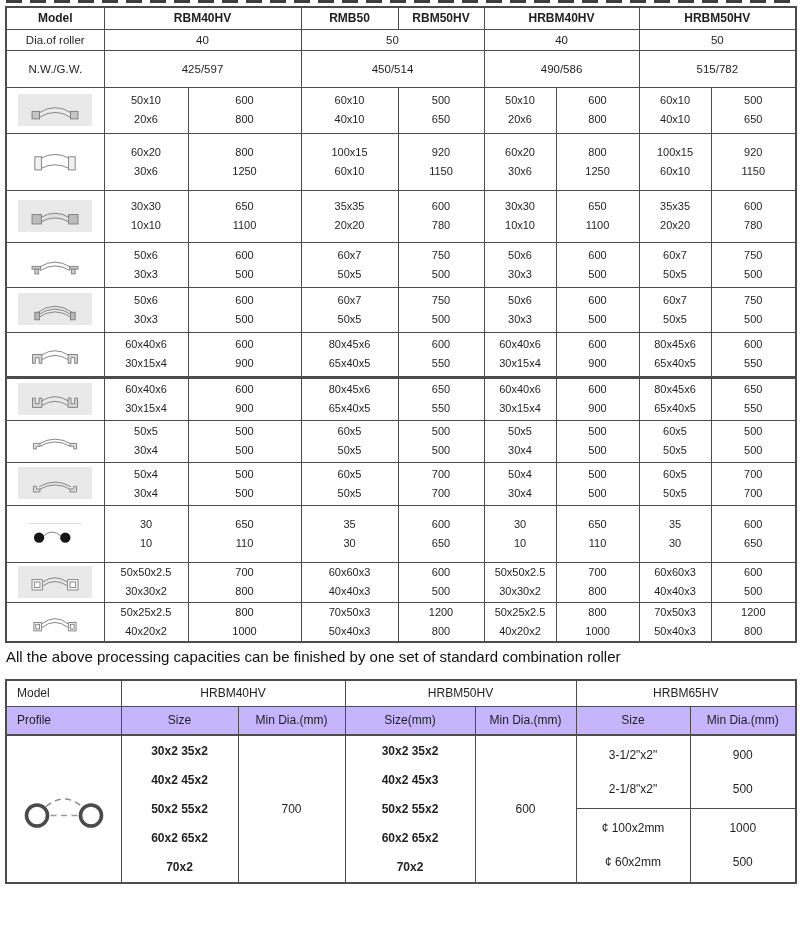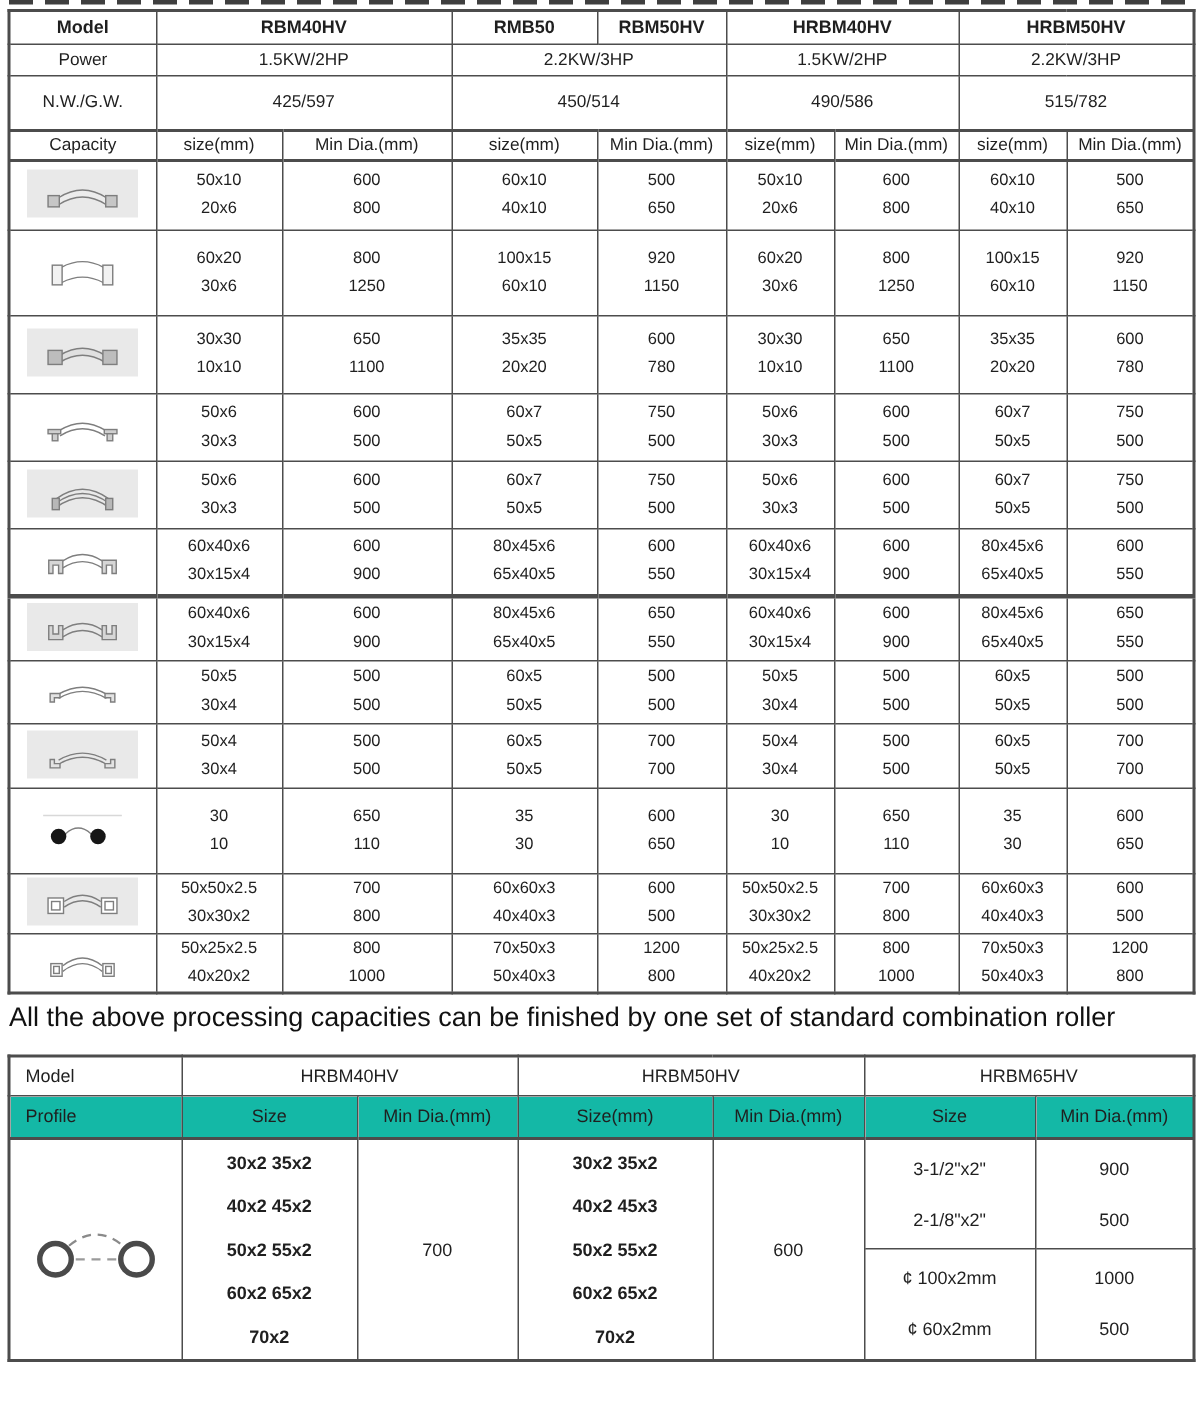--- a/index.html
+++ b/index.html
@@ -18,27 +18,27 @@
     border:1px solid #4c4c4c;text-align:center;vertical-align:middle;
     padding:0;font-size:11.5px;overflow:hidden;
   }
   .model-row td{font-weight:bold;font-size:12px;}
   .cap-head td{border-top:2px solid #4c4c4c;border-bottom:2px solid #4c4c4c;}
   .thick-top td{border-top:3px solid #4c4c4c;}
   .cap-row td{font-size:11px;}
   .ln{line-height:19px;}
   .icon-wrap{display:inline-flex;align-items:center;justify-content:center;padding:1px 5px;}
   .icon-wrap.hl{background:#e9e9e9;}
-  .note{margin:5px 0 0 6px;font-size:18px;color:#111;}
+  .note{margin:5px 0 0 6px;font-size:15px;color:#111;}
   .pipe{width:790px;border:2px solid #4c4c4c;margin-top:14px;}
   .pipe td{
     border:1px solid #4c4c4c;text-align:center;vertical-align:middle;
     padding:0;font-size:12px;overflow:hidden;
   }
-  .pipe .head-gray td{background:#14b8a6;border-bottom:2px solid #4c4c4c;}
+  .pipe .head-gray td{background:#c4b5fd;border-bottom:2px solid #4c4c4c;}
   .pipe td.left{text-align:left;padding-left:10px;}
   .ln5{line-height:29px;font-weight:bold;}
   .ln2{line-height:34px;}
   svg{display:block;}
 </style>
 </head>
 <body>
 
 <div class="top-dashes"></div>
 
@@ -59,43 +59,32 @@
     <tbody id="spec-body">
         <tr class="model-row" style="height:22px">
           <td>Model</td>
           <td colspan="2">RBM40HV</td>
           <td colspan="1">RMB50</td>
           <td colspan="1">RBM50HV</td>
           <td colspan="2">HRBM40HV</td>
           <td colspan="2">HRBM50HV</td>
         </tr>
         <tr class="info-row" style="height:21px">
-          <td>Power</td>
-          <td colspan="2">1.5KW/2HP</td>
-          <td colspan="2">2.2KW/3HP</td>
-          <td colspan="2">1.5KW/2HP</td>
-          <td colspan="2">2.2KW/3HP</td>
+          <td>Dia.of roller</td>
+          <td colspan="2">40</td>
+          <td colspan="2">50</td>
+          <td colspan="2">40</td>
+          <td colspan="2">50</td>
         </tr>
         <tr class="info-row" style="height:37px">
           <td>N.W./G.W.</td>
           <td colspan="2">425/597</td>
           <td colspan="2">450/514</td>
           <td colspan="2">490/586</td>
           <td colspan="2">515/782</td>
-        </tr>
-        <tr class="cap-head" style="height:20px">
-          <td>Capacity</td>
-          <td>size(mm)</td>
-          <td>Min Dia.(mm)</td>
-          <td>size(mm)</td>
-          <td>Min Dia.(mm)</td>
-          <td>size(mm)</td>
-          <td>Min Dia.(mm)</td>
-          <td>size(mm)</td>
-          <td>Min Dia.(mm)</td>
         </tr>
         <tr class="cap-row" style="height:46px">
           <td><span class="icon-wrap hl">
               <svg viewBox="0 0 64 32" width="64" height="30" xmlns="http://www.w3.org/2000/svg">
                 <path d="M15 19 Q32 8 49 19 L49 24 Q32 13 15 24 Z" fill="#ececec" stroke="#7e7e7e"></path>
        <rect x="7.5" y="17.5" width="8" height="8" fill="#c6c6c6" stroke="#7e7e7e"></rect>
        <rect x="48.5" y="17.5" width="8" height="8" fill="#c6c6c6" stroke="#7e7e7e"></rect>
               </svg>
             </span></td>
           <td>

